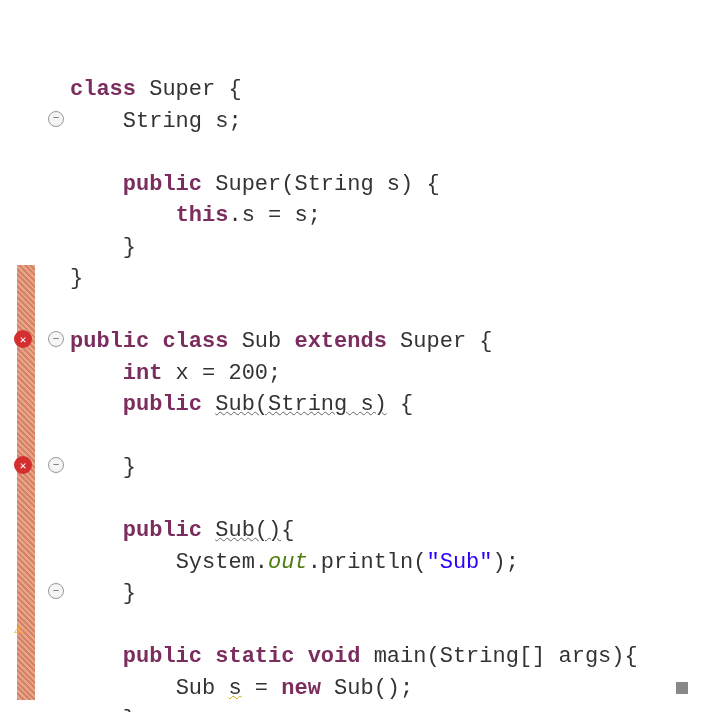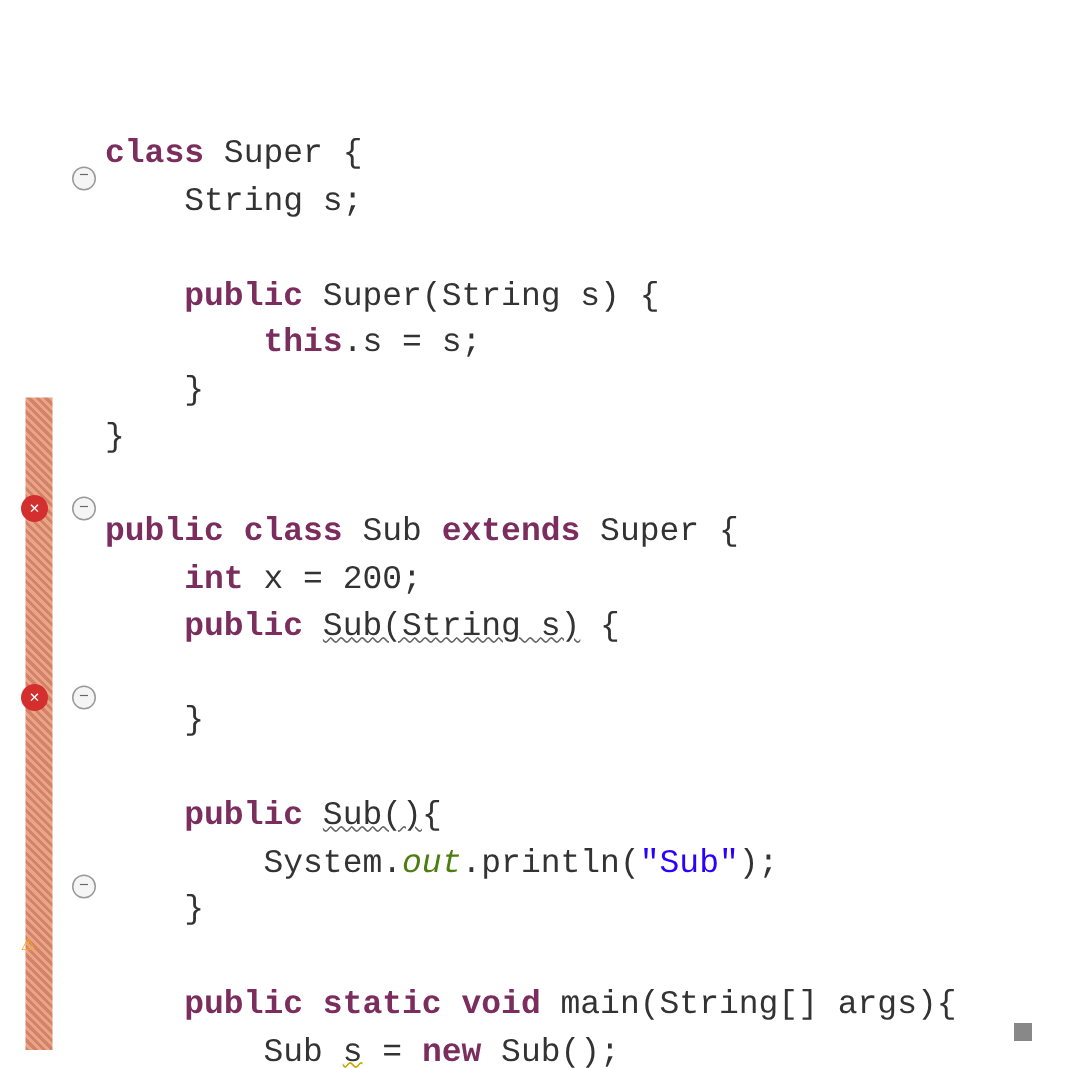--- a/index.html
+++ b/index.html
@@ -86,21 +86,21 @@
       left: 14px;
     }
     .warning-icon::before {
       content: '⚠';
       color: #f9a825;
       font-size: 16px;
     }
     .code-area {
       flex: 1;
       padding-left: 25px;
-      padding-top: 24px;
+      padding-top: 11px;
       line-height: 31.5px;
       white-space: pre;
       color: #333;
       position: relative;
     }
     .keyword {
       font-weight: bold;
       color: #7b2d5e;
     }
     .static-field {

